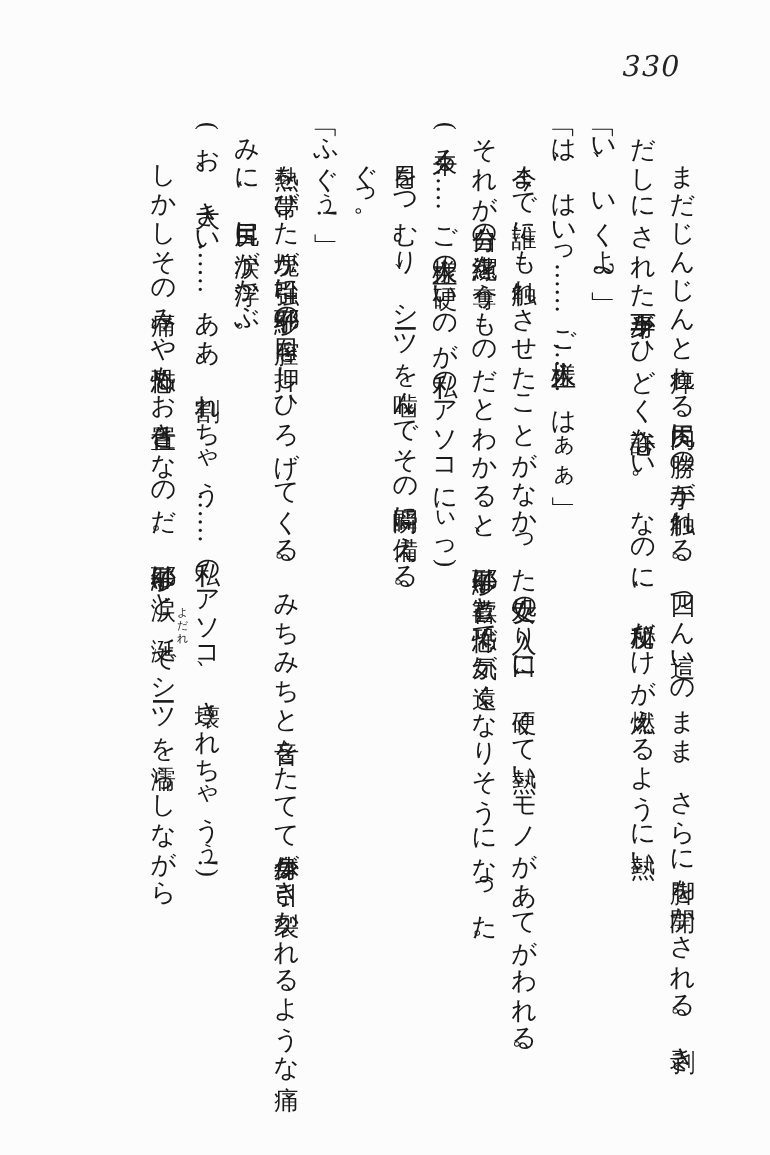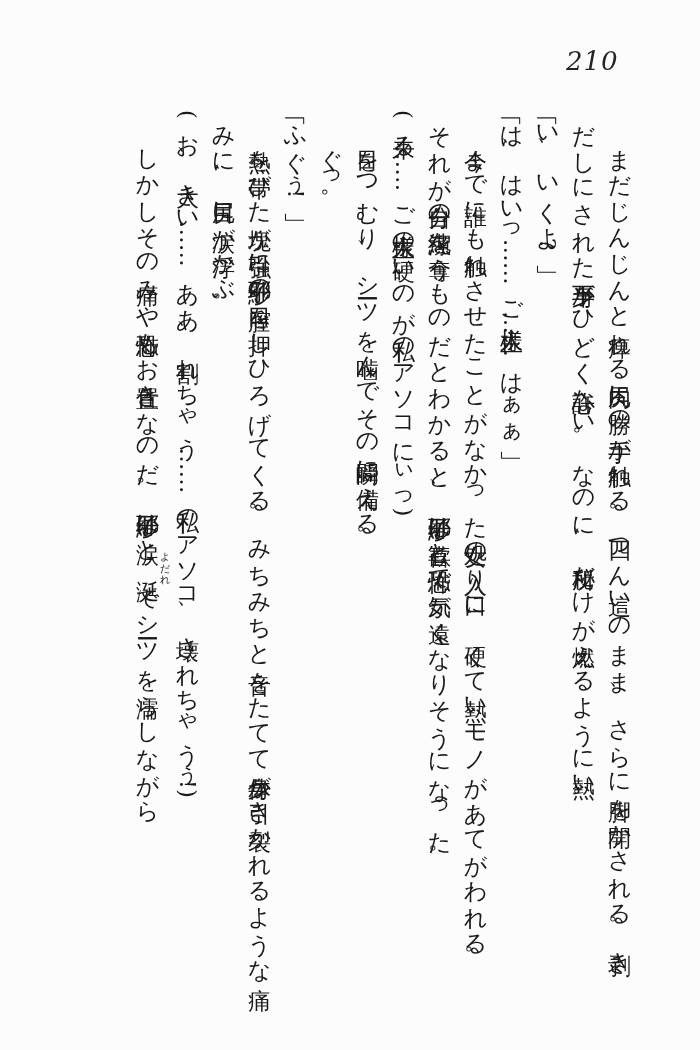--- a/index.html
+++ b/index.html
@@ -56,21 +56,21 @@
   rt {
     font-size: 10px;
     letter-spacing: 0;
     color: #1a1a1a;
   }
 </style>
 </head>
 <body>
 
 <div class="page">
-  <div class="page-number">210</div>
+  <div class="page-number">330</div>
   <div class="page-text">
       <p class="para indent">まだじんじんと痺れる尻肉に勝の手が触れる。四つん這いのまま、さらに脚を開かされる。剥きだしにされた下半身がひどく心許ない。なのに、秘所だけが燃えるように熱い。</p>
       <p class="para">「い、いくよ?」</p>
       <p class="para">「は、はいっ……ご主人様……はぁぁ」</p>
       <p class="para indent">今まで誰にも触れさせたことがなかった処女の入り口に、硬くて熱いモノがあてがわれる。それが自分の純潔を奪うものだとわかると、紗耶子は歓喜と恐怖で気が遠くなりそうになった。</p>
       <p class="para">(来る……ご主人様の硬いのが私のアソコにぃっ)</p>
       <p class="para indent">目をつむり、シーツを噛んでその瞬間に備える。</p>
       <p class="para indent">ぐっ。</p>
       <p class="para">「ふぐぅ!」</p>
       <p class="para indent">熱を帯びた塊が強引に紗耶子の膣口を押しひろげてくる。みちみちと音をたてて身体が引き裂かれるような痛みに、目尻に涙が浮かぶ。</p>

